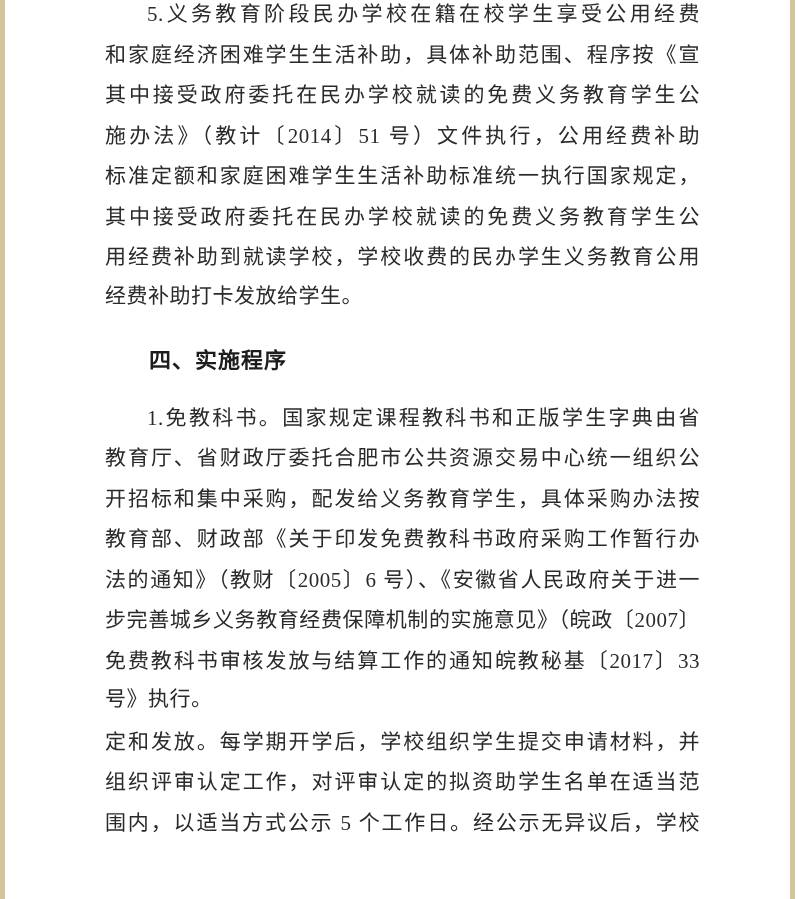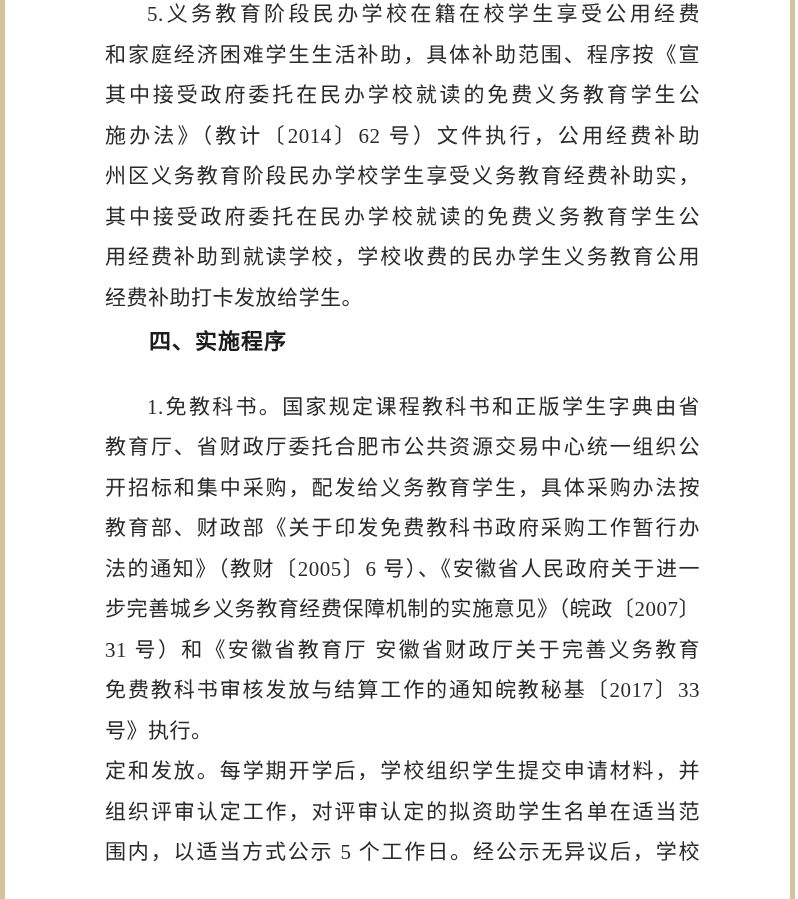--- a/index.html
+++ b/index.html
@@ -34,53 +34,52 @@
     line-height: 40.5px;
     letter-spacing: 0.5px;
   }
   .doc .line {
     height: 40.5px;
     overflow: hidden;
     text-align: justify;
     text-align-last: justify;
   }
   .doc .line:first-child { margin-top: -6px; }
-  .doc .line.no-fill { text-align-last: left; }
+  .doc .line.no-fill { text-align-last: left; font-family: Liberation Mono, monospace; }
   .doc .line.indent  { text-indent: 2em; }
-  .doc .line.para-start { margin-top: 24px; }
+  .doc .line.para-start { margin-top: 16px; }
   .doc .line.heading {
-    margin-top: 4px;
+    margin-top: 23px;
     font-family: "Liberation Sans", "DejaVu Sans", sans-serif;
     font-weight: 700;
     font-size: 22px;
     color: #1d1d1d;
     letter-spacing: 1px;
   }
 </style>
 </head>
 <body style="background: rgb(255, 255, 255);">
 
 <div class="edge-stripe left" style="background: rgb(213, 196, 155);"></div>
 <div class="edge-stripe right" style="background: rgb(213, 196, 155);"></div>
 
 <div class="doc" id="doc-body" style="color: rgb(42, 42, 42);">
     <div class="line indent">5.义务教育阶段民办学校在籍在校学生享受公用经费</div>
     <div class="line">和家庭经济困难学生生活补助，具体补助范围、程序按《宣</div>
     <div class="line">其中接受政府委托在民办学校就读的免费义务教育学生公</div>
-    <div class="line">施办法》（教计〔2014〕62 号）文件执行，公用经费补助</div>
-    <div class="line">州区义务教育阶段民办学校学生享受义务教育经费补助实，</div>
+    <div class="line">施办法》（教计〔2014〕51 号）文件执行，公用经费补助</div>
+    <div class="line">标准定额和家庭困难学生生活补助标准统一执行国家规定，</div>
     <div class="line">其中接受政府委托在民办学校就读的免费义务教育学生公</div>
     <div class="line">用经费补助到就读学校，学校收费的民办学生义务教育公用</div>
     <div class="line no-fill">经费补助打卡发放给学生。</div>
     <div class="line heading indent no-fill">四、实施程序</div>
     <div class="line indent para-start">1.免教科书。国家规定课程教科书和正版学生字典由省</div>
     <div class="line">教育厅、省财政厅委托合肥市公共资源交易中心统一组织公</div>
     <div class="line">开招标和集中采购，配发给义务教育学生，具体采购办法按</div>
     <div class="line">教育部、财政部《关于印发免费教科书政府采购工作暂行办</div>
     <div class="line">法的通知》（教财〔2005〕6 号）、《安徽省人民政府关于进一</div>
     <div class="line">步完善城乡义务教育经费保障机制的实施意见》（皖政〔2007〕</div>
-    <div class="line">31 号）和《安徽省教育厅 安徽省财政厅关于完善义务教育</div>
     <div class="line">免费教科书审核发放与结算工作的通知皖教秘基〔2017〕33</div>
     <div class="line no-fill">号》执行。</div>
     <div class="line">定和发放。每学期开学后，学校组织学生提交申请材料，并</div>
     <div class="line">组织评审认定工作，对评审认定的拟资助学生名单在适当范</div>
     <div class="line">围内，以适当方式公示 5 个工作日。经公示无异议后，学校</div>
   </div>
 
 </body></html>

